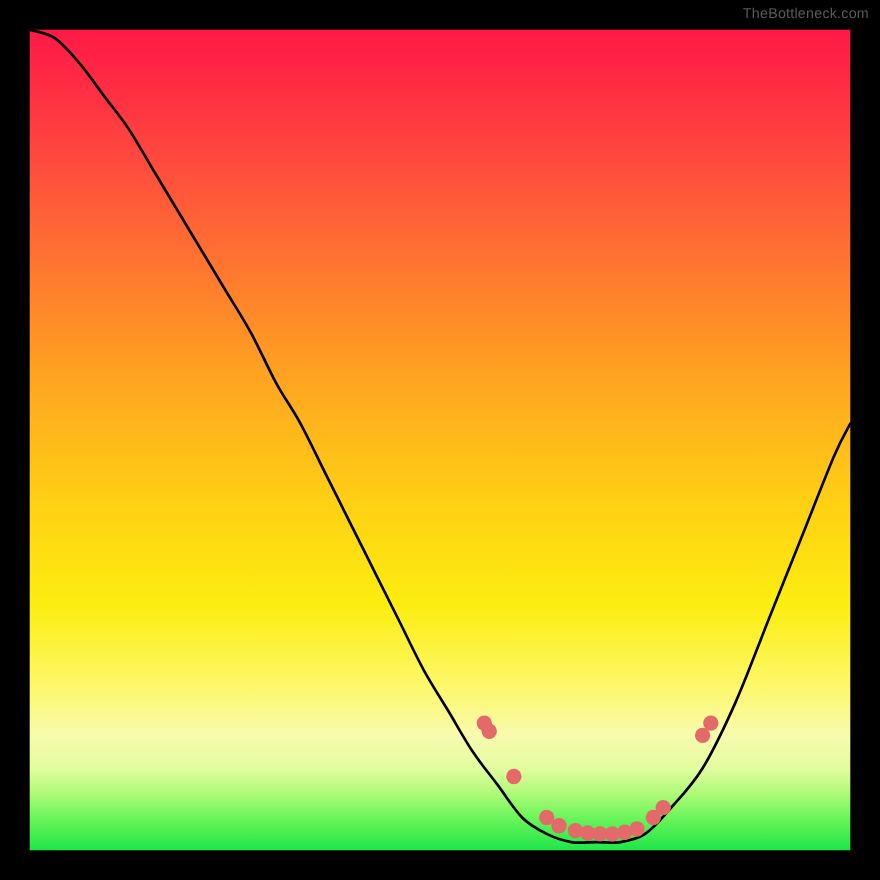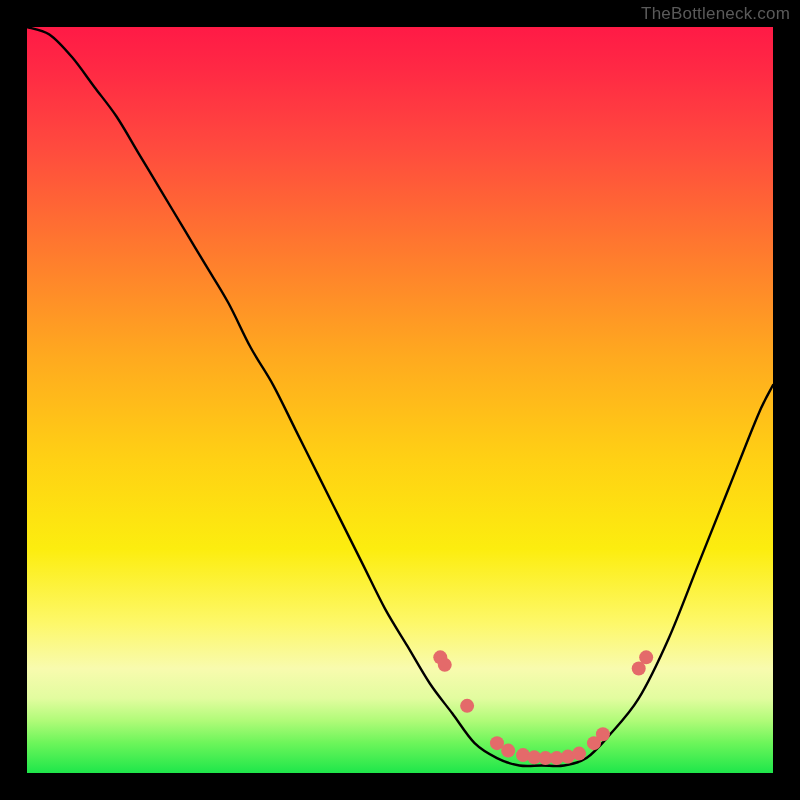--- a/index.html
+++ b/index.html
@@ -38,21 +38,21 @@
       #e2fc9f 90%,
       #b0fb78 93%,
       #6cf55a 96%,
       #1ee64a 100%);
   }
   .watermark {
     position: absolute;
     top: 4px;
     right: 10px;
     font-family: Arial, Helvetica, sans-serif;
-    font-size: 17px;
+    font-size: 13px;
     color: #5a5a5a;
     letter-spacing: 0.2px;
     user-select: none;
   }
   svg.curve {
     position: absolute;
     left: 0;
     top: 0;
     width: 746px;
     height: 746px;

